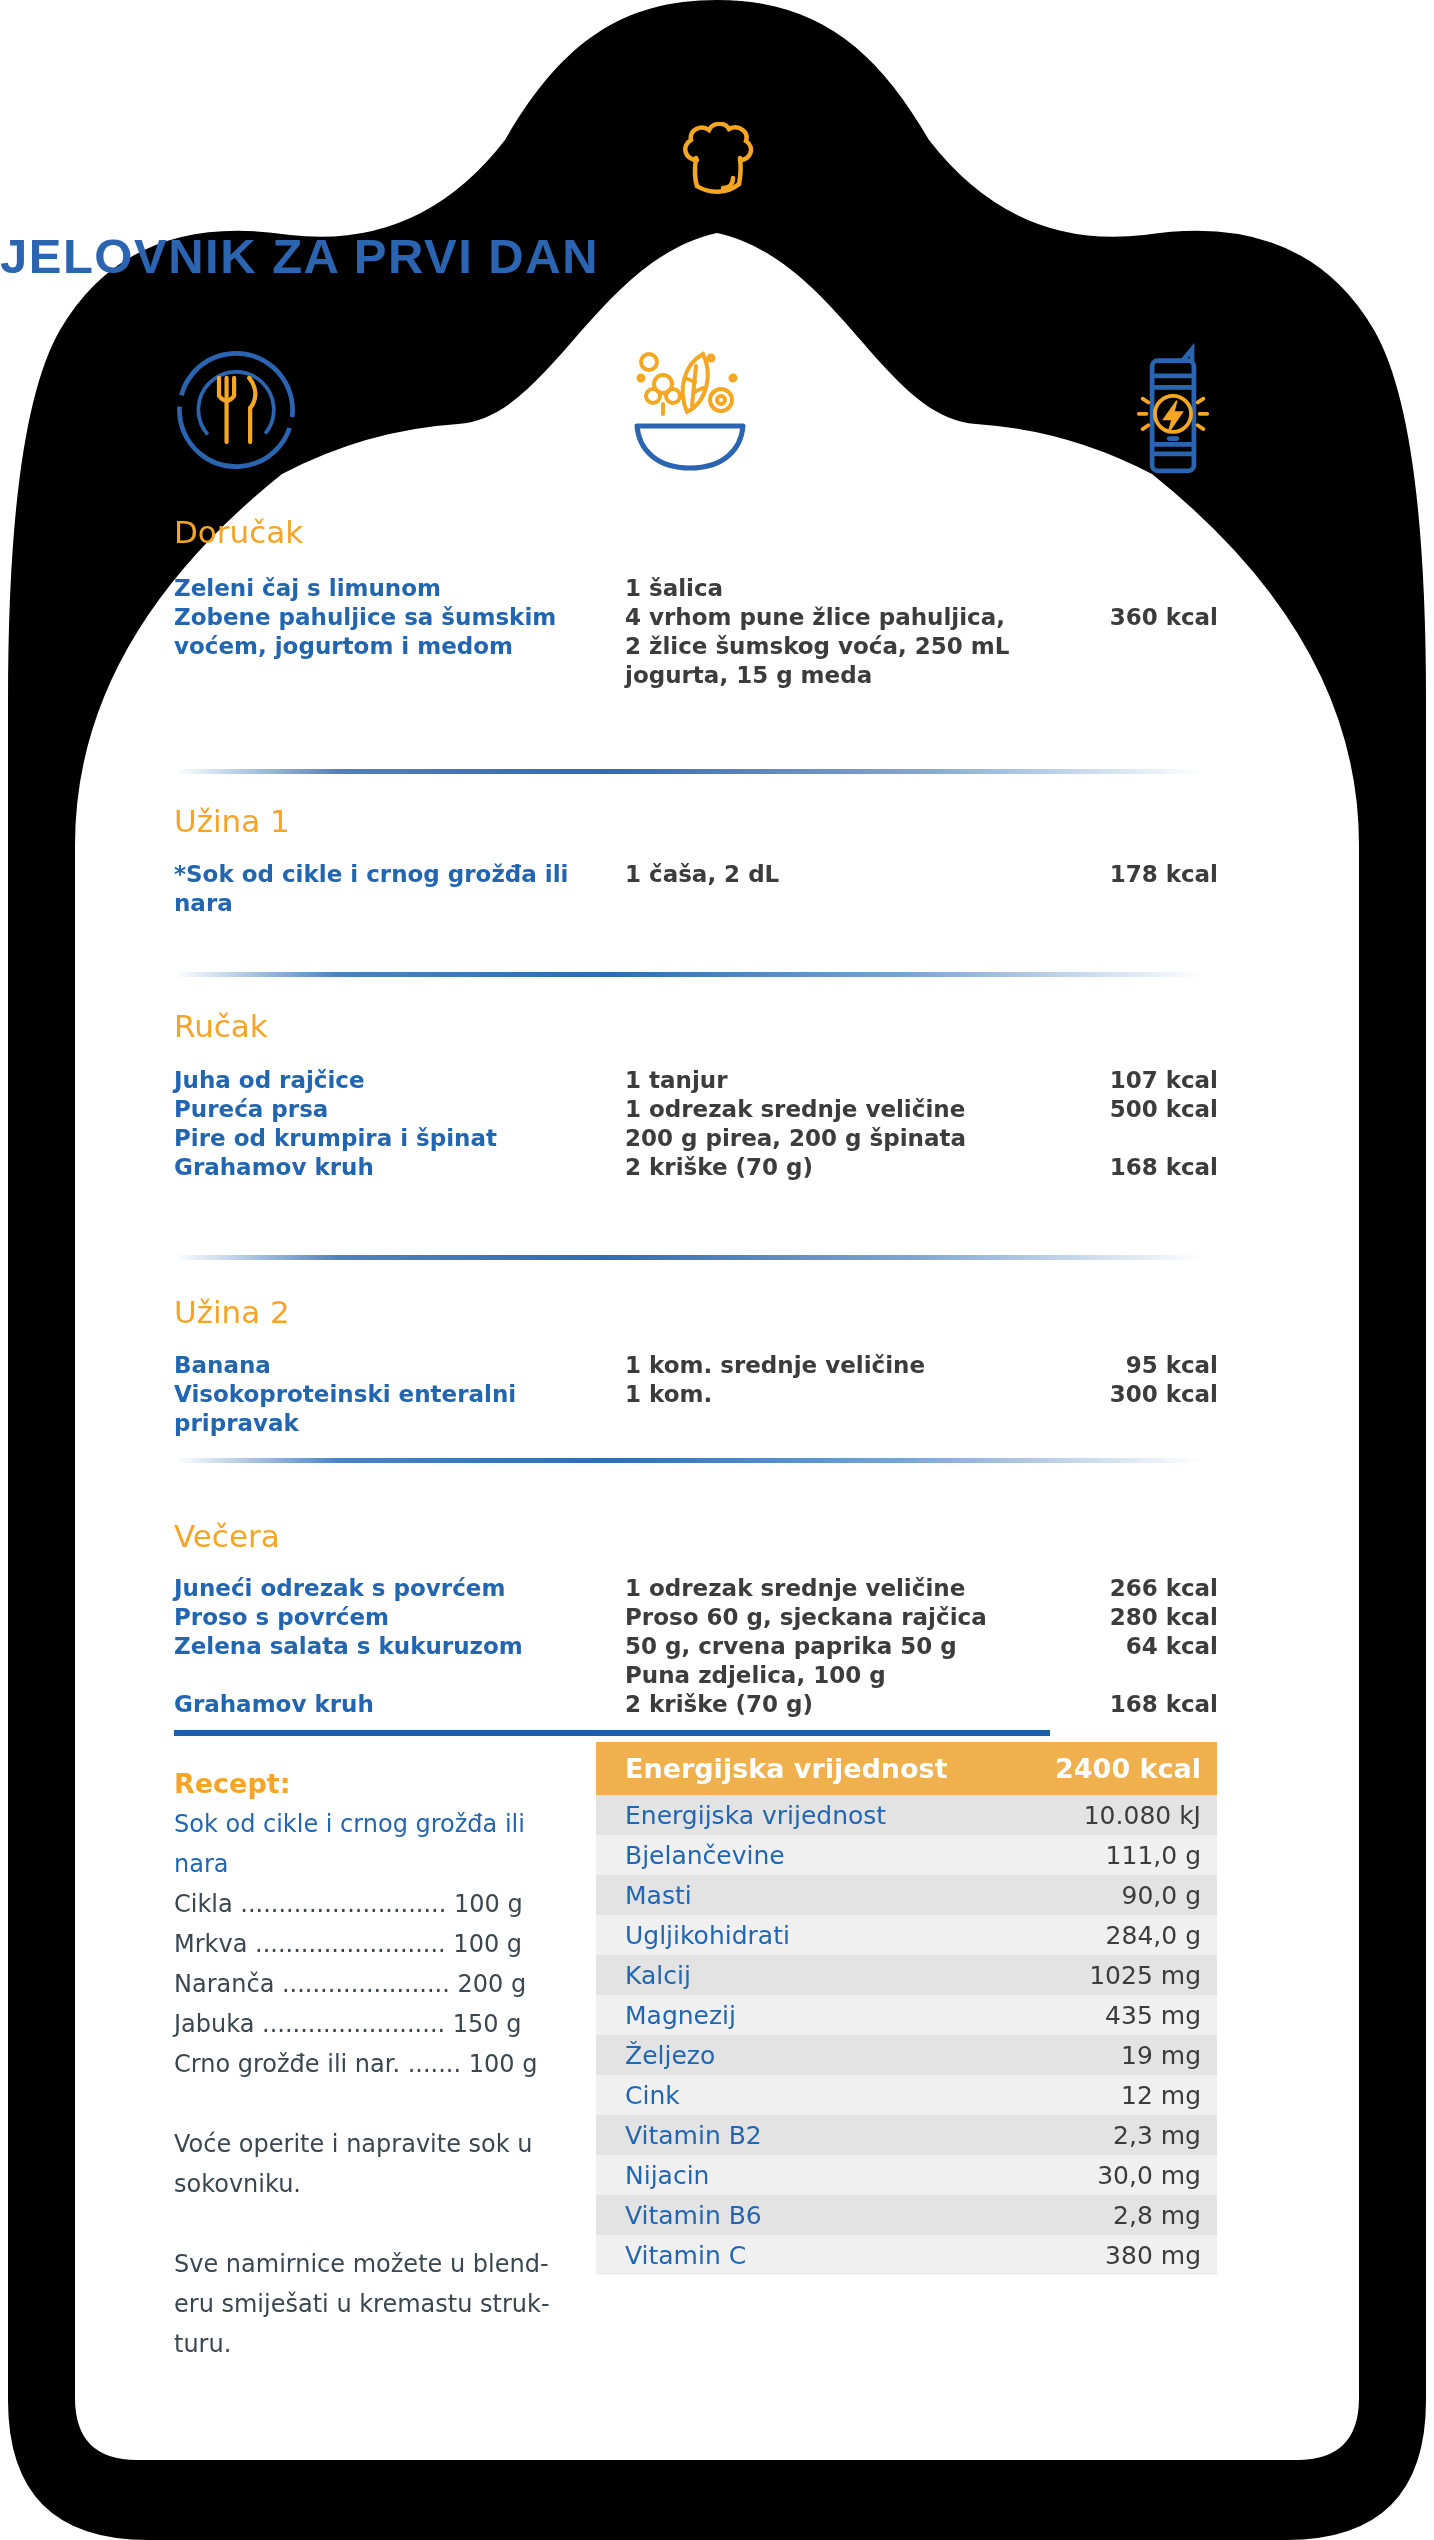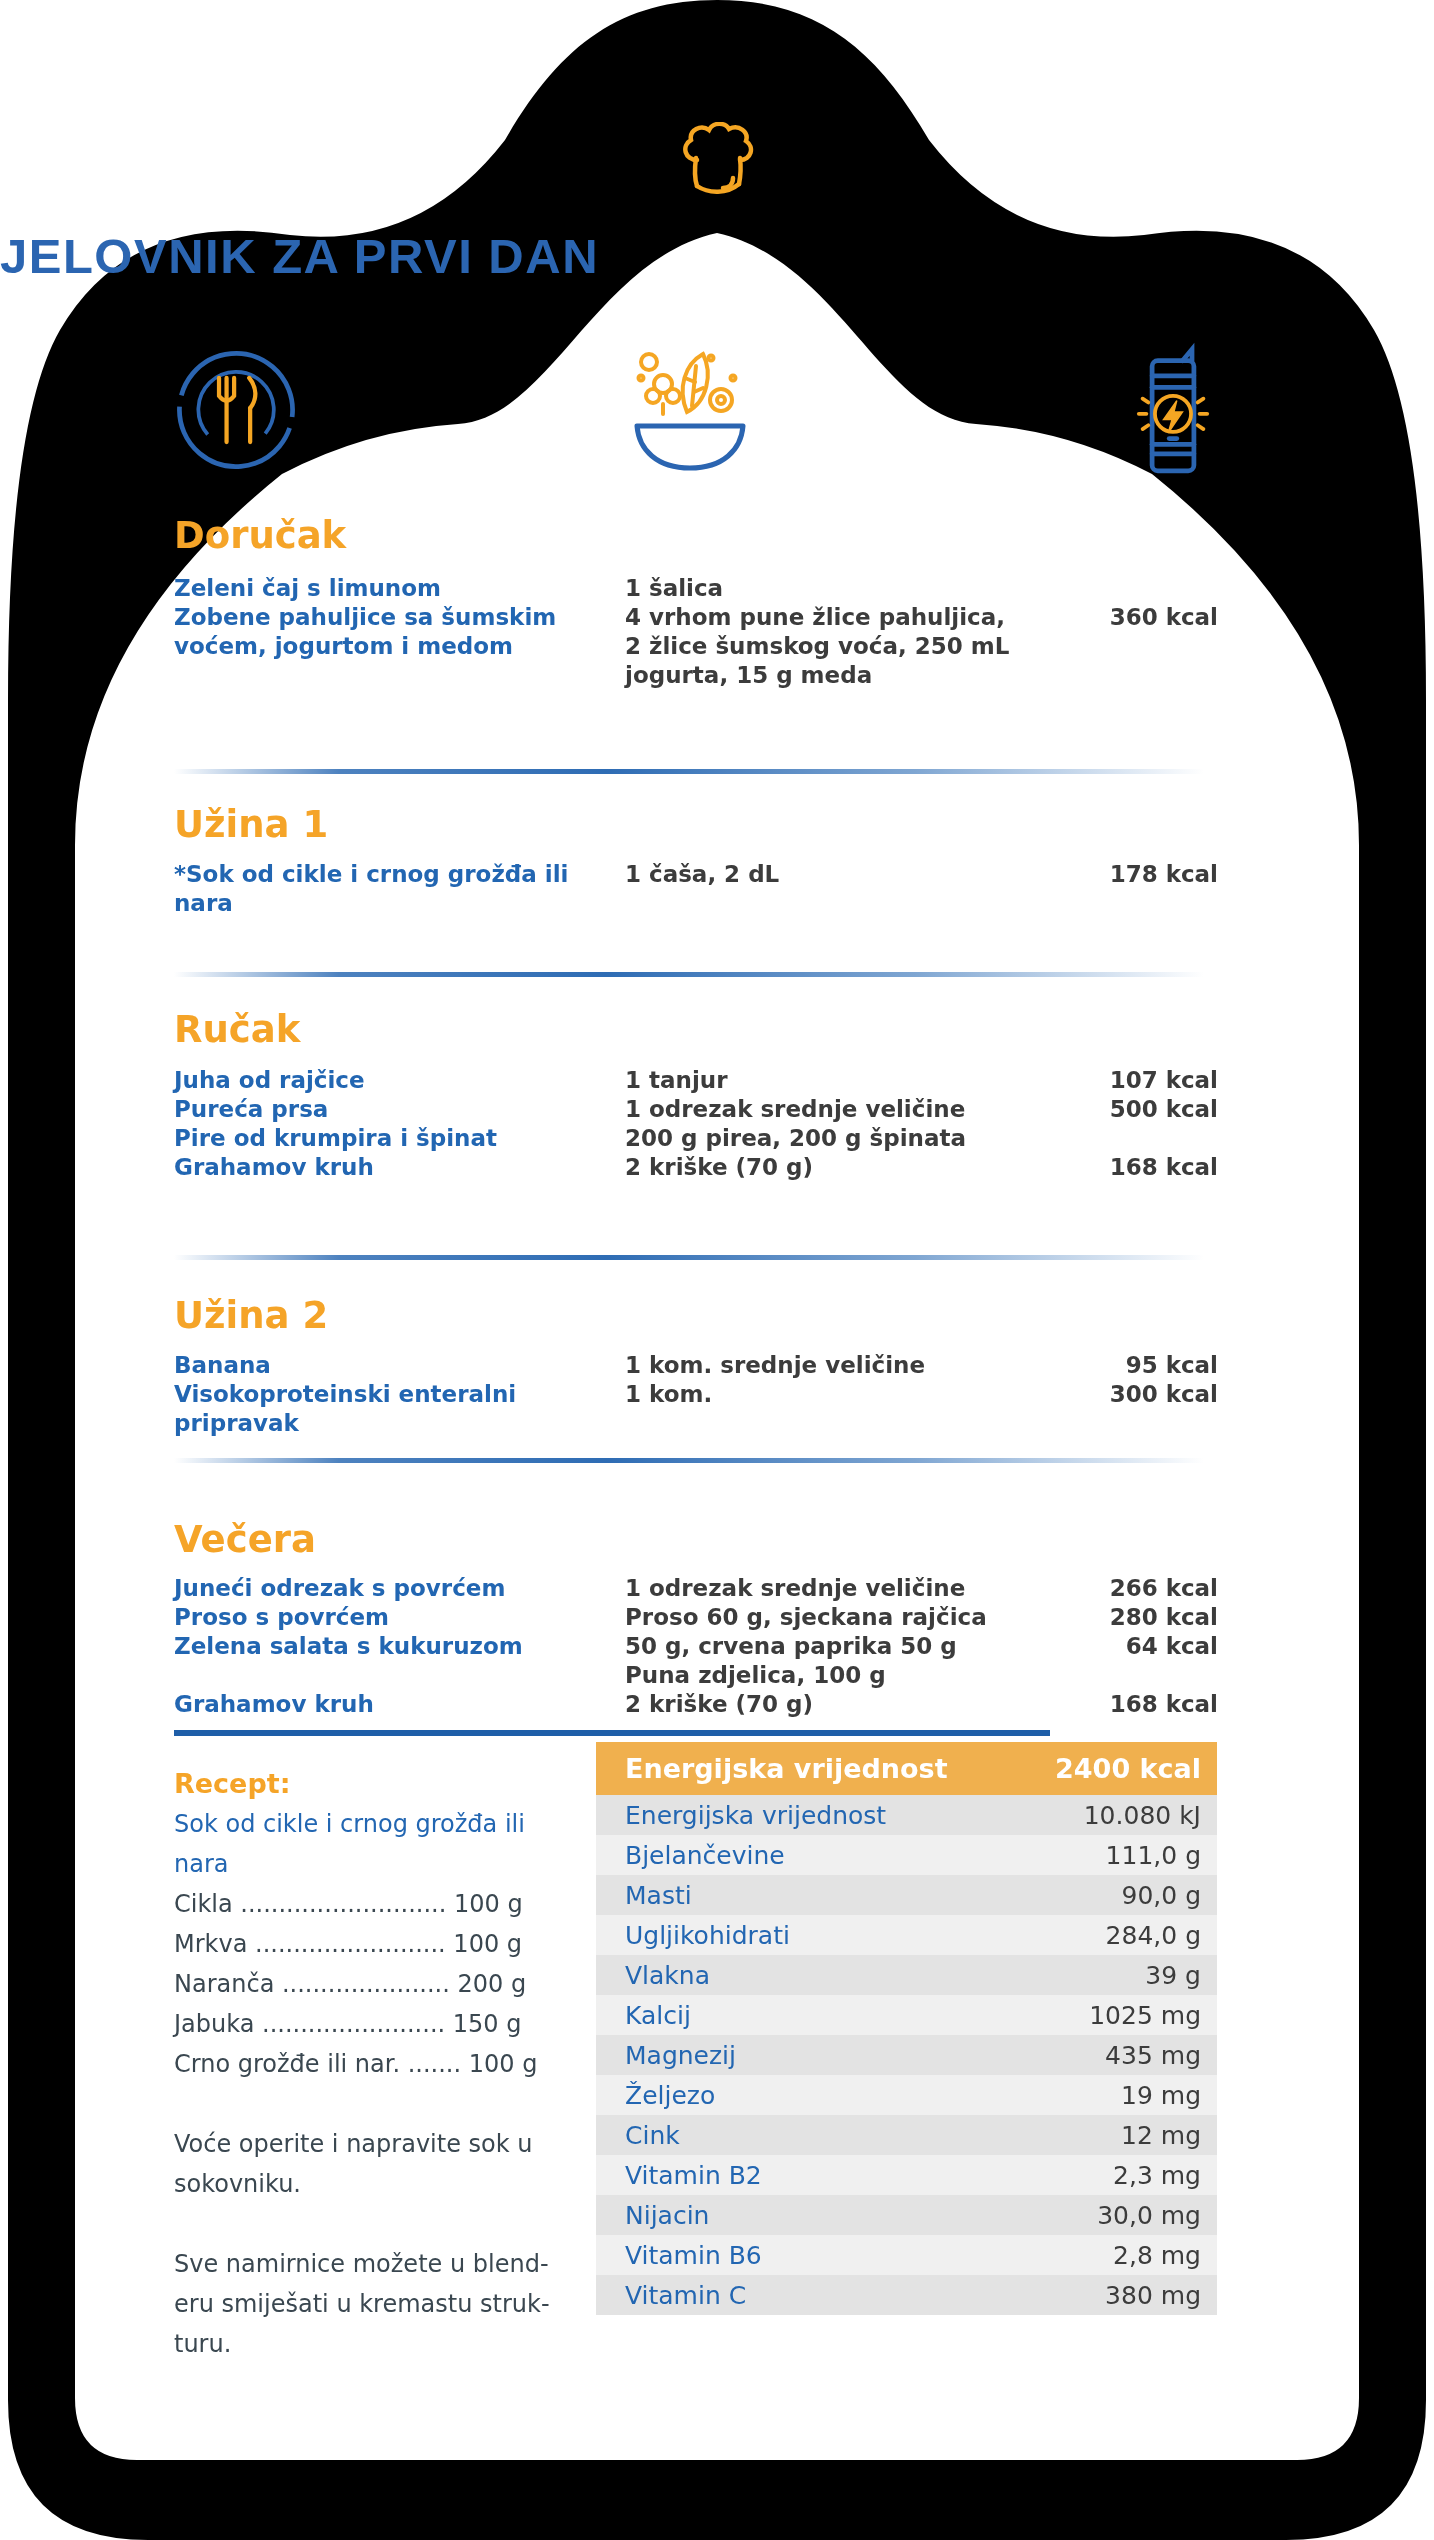--- a/index.html
+++ b/index.html
@@ -3,21 +3,21 @@
 <meta charset="utf-8">
 <style>
   html,body{margin:0;padding:0;background:#fff;}
   .canvas{position:relative;width:1434px;height:2540px;overflow:hidden;
           font-family:"DejaVu Sans","Liberation Sans",sans-serif;background:#fff;}
   .backdrop{position:absolute;left:0;top:0;}
   .abs{position:absolute;}
   .page-title{left:0;right:0;top:228px;
      font-family:"Liberation Sans",sans-serif;font-weight:bold;font-size:49px;
      letter-spacing:1.5px;color:#2B65B1;white-space:nowrap;}
-  .meal-heading{left:174px;font-weight:bold;font-size:37px;color:#F5A428;white-space:nowrap;}
+  .meal-heading{left:174px;font-weight:normal;font-size:31px;color:#F5A428;white-space:nowrap;}
   .col{font-size:23px;line-height:29px;white-space:nowrap;}
   .col .ln{min-height:29px;font-weight:bold;}
   .items{left:174px;color:#2266B2;}
   .portions{left:625px;color:#3C3C3C;}
   .kcal{right:216px;text-align:right;color:#3C3C3C;margin-left:48px;}
   .divider{left:174px;width:1030px;height:5px;
      background:linear-gradient(90deg,rgba(46,108,180,0),rgba(46,108,180,.85) 16%,#2E6CB4 42%,#7FA6D2 72%,rgba(127,166,210,0));}
   .divider-solid{left:174px;width:876px;height:6px;background:#1E5EA8;}
   .recipe{left:174px;top:1764px;width:440px;font-size:24px;line-height:40px;color:#3A4750;}
   .recipe .ln{min-height:40px;white-space:nowrap;}
@@ -252,24 +252,20 @@
         </div>
         <div class="trow">
           <span class="tlabel">Masti</span>
           <span class="tvalue">90,0 g</span>
         </div>
         <div class="trow">
           <span class="tlabel">Ugljikohidrati</span>
           <span class="tvalue">284,0 g</span>
         </div>
         <div class="trow">
-          <span class="tlabel">Vlakna</span>
-          <span class="tvalue">39 g</span>
-        </div>
-        <div class="trow">
           <span class="tlabel">Kalcij</span>
           <span class="tvalue">1025 mg</span>
         </div>
         <div class="trow">
           <span class="tlabel">Magnezij</span>
           <span class="tvalue">435 mg</span>
         </div>
         <div class="trow">
           <span class="tlabel">Željezo</span>
           <span class="tvalue">19 mg</span>

